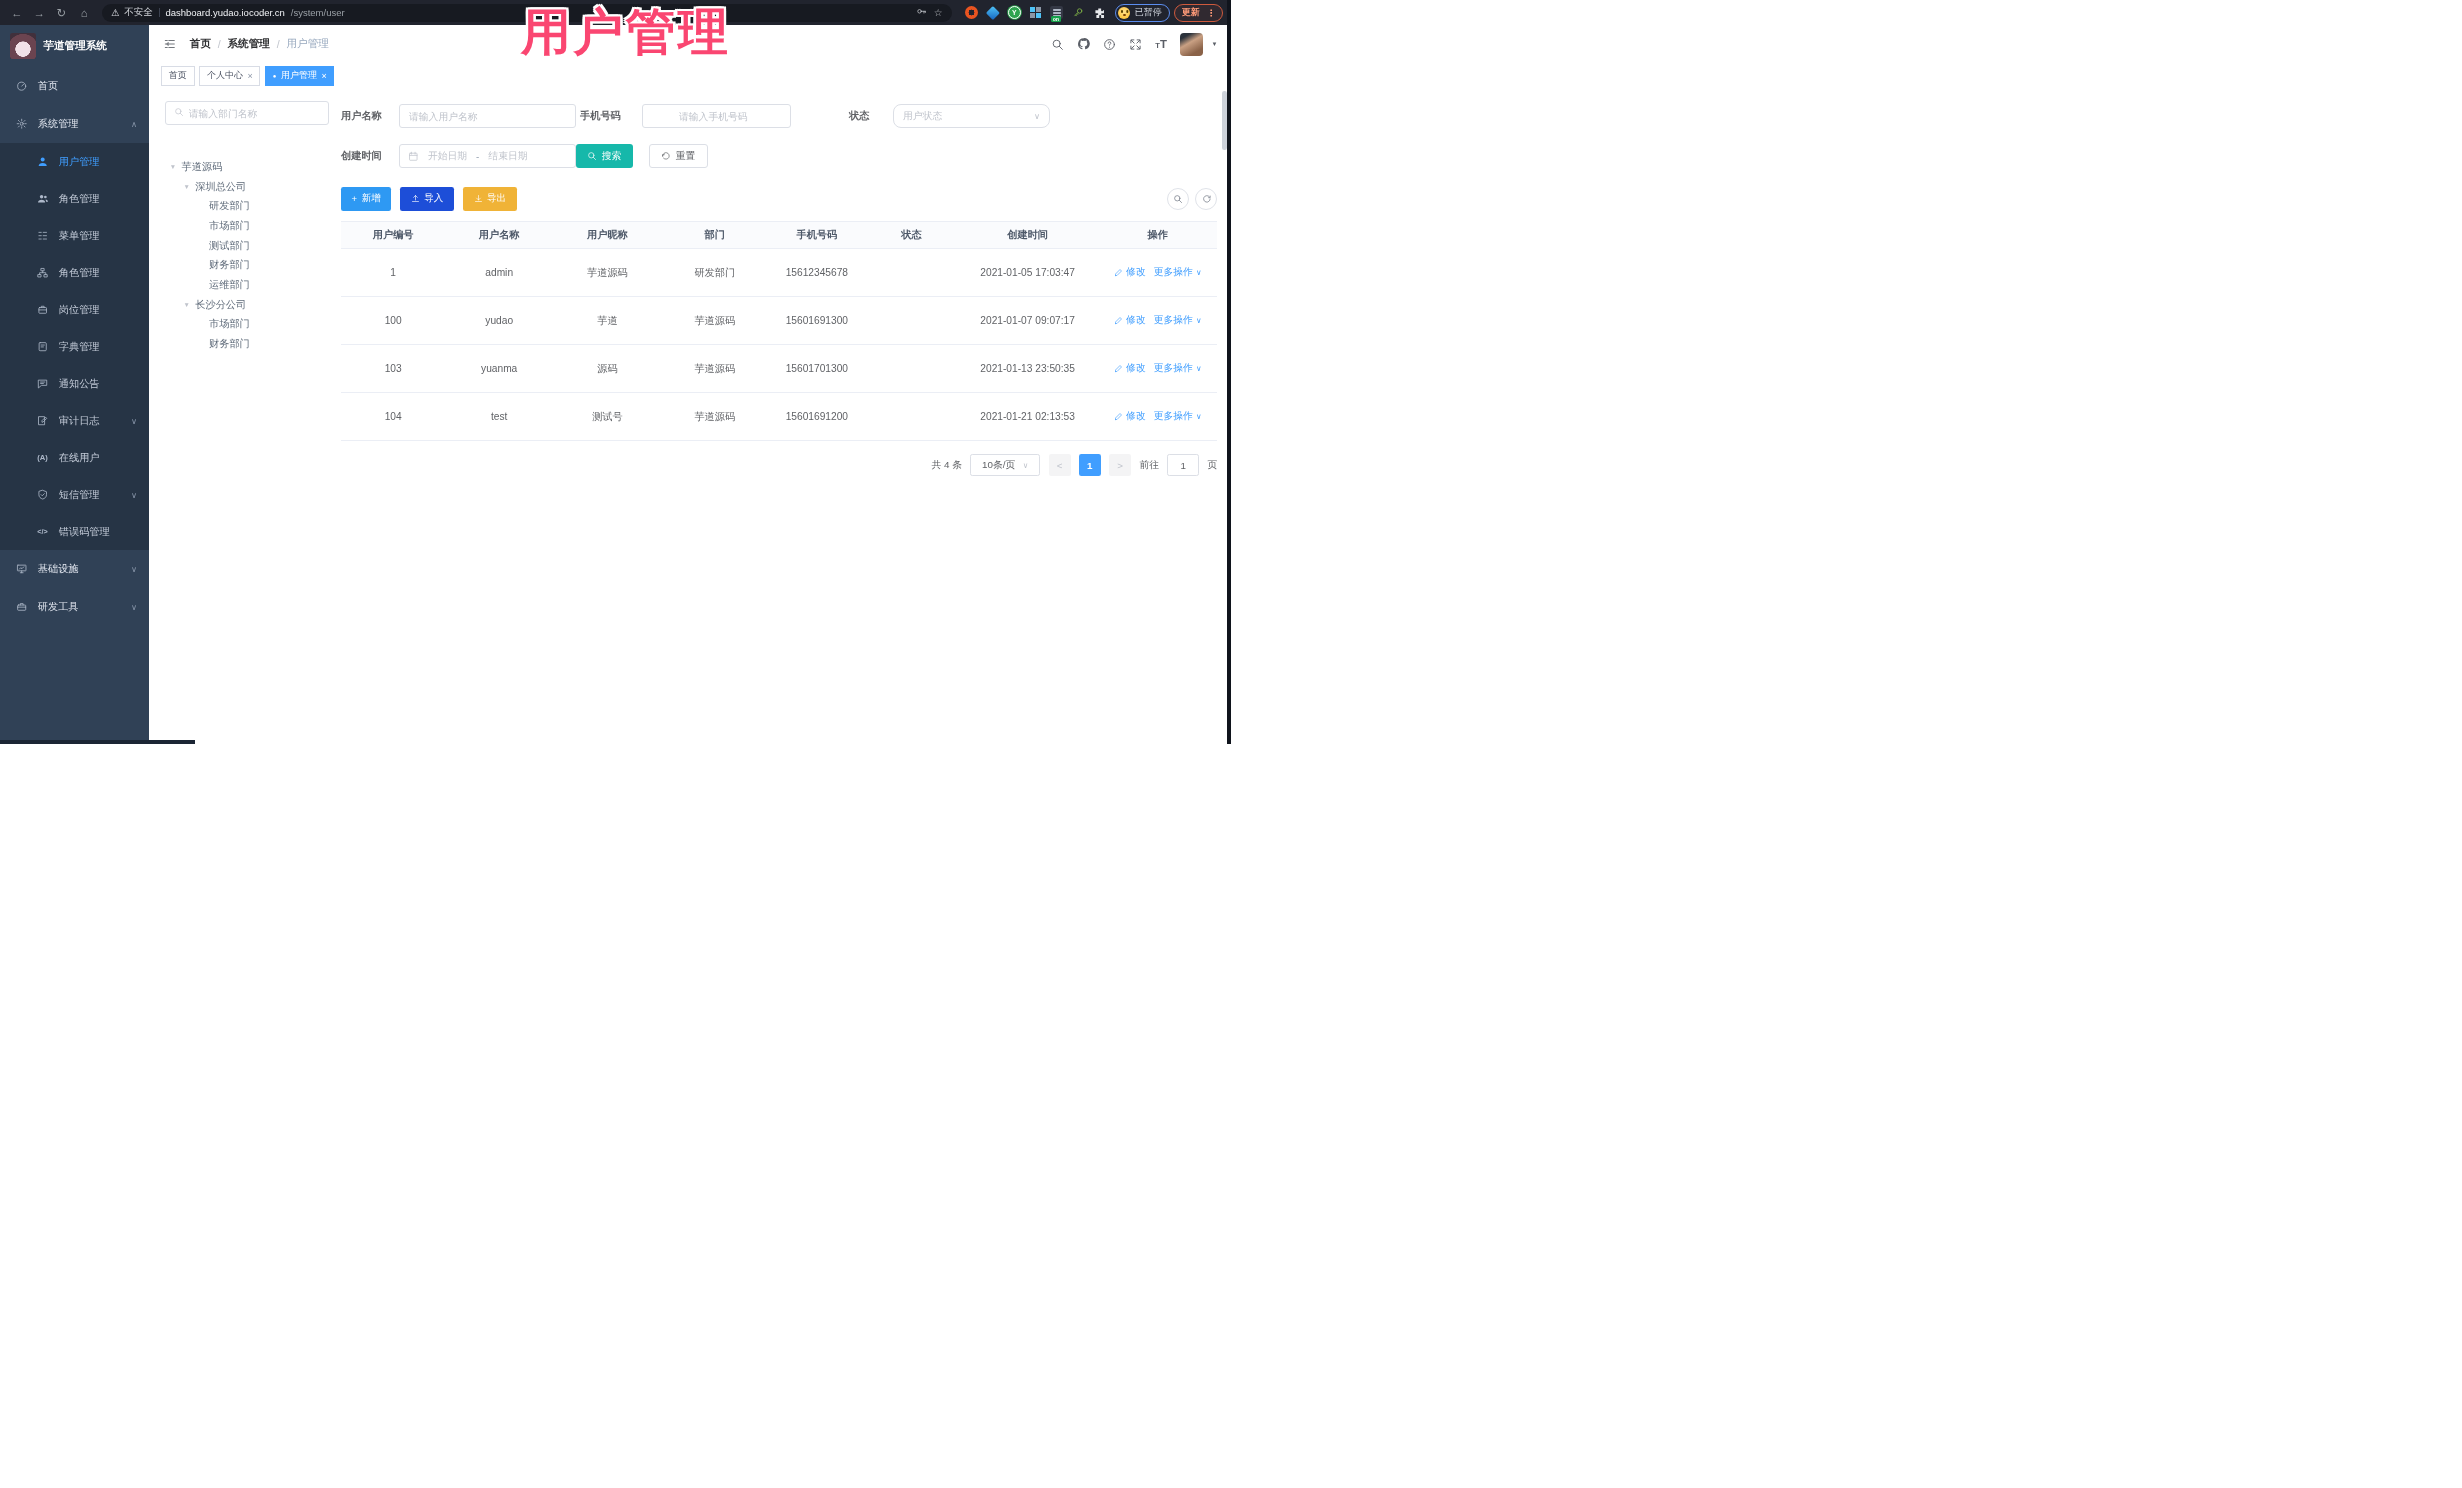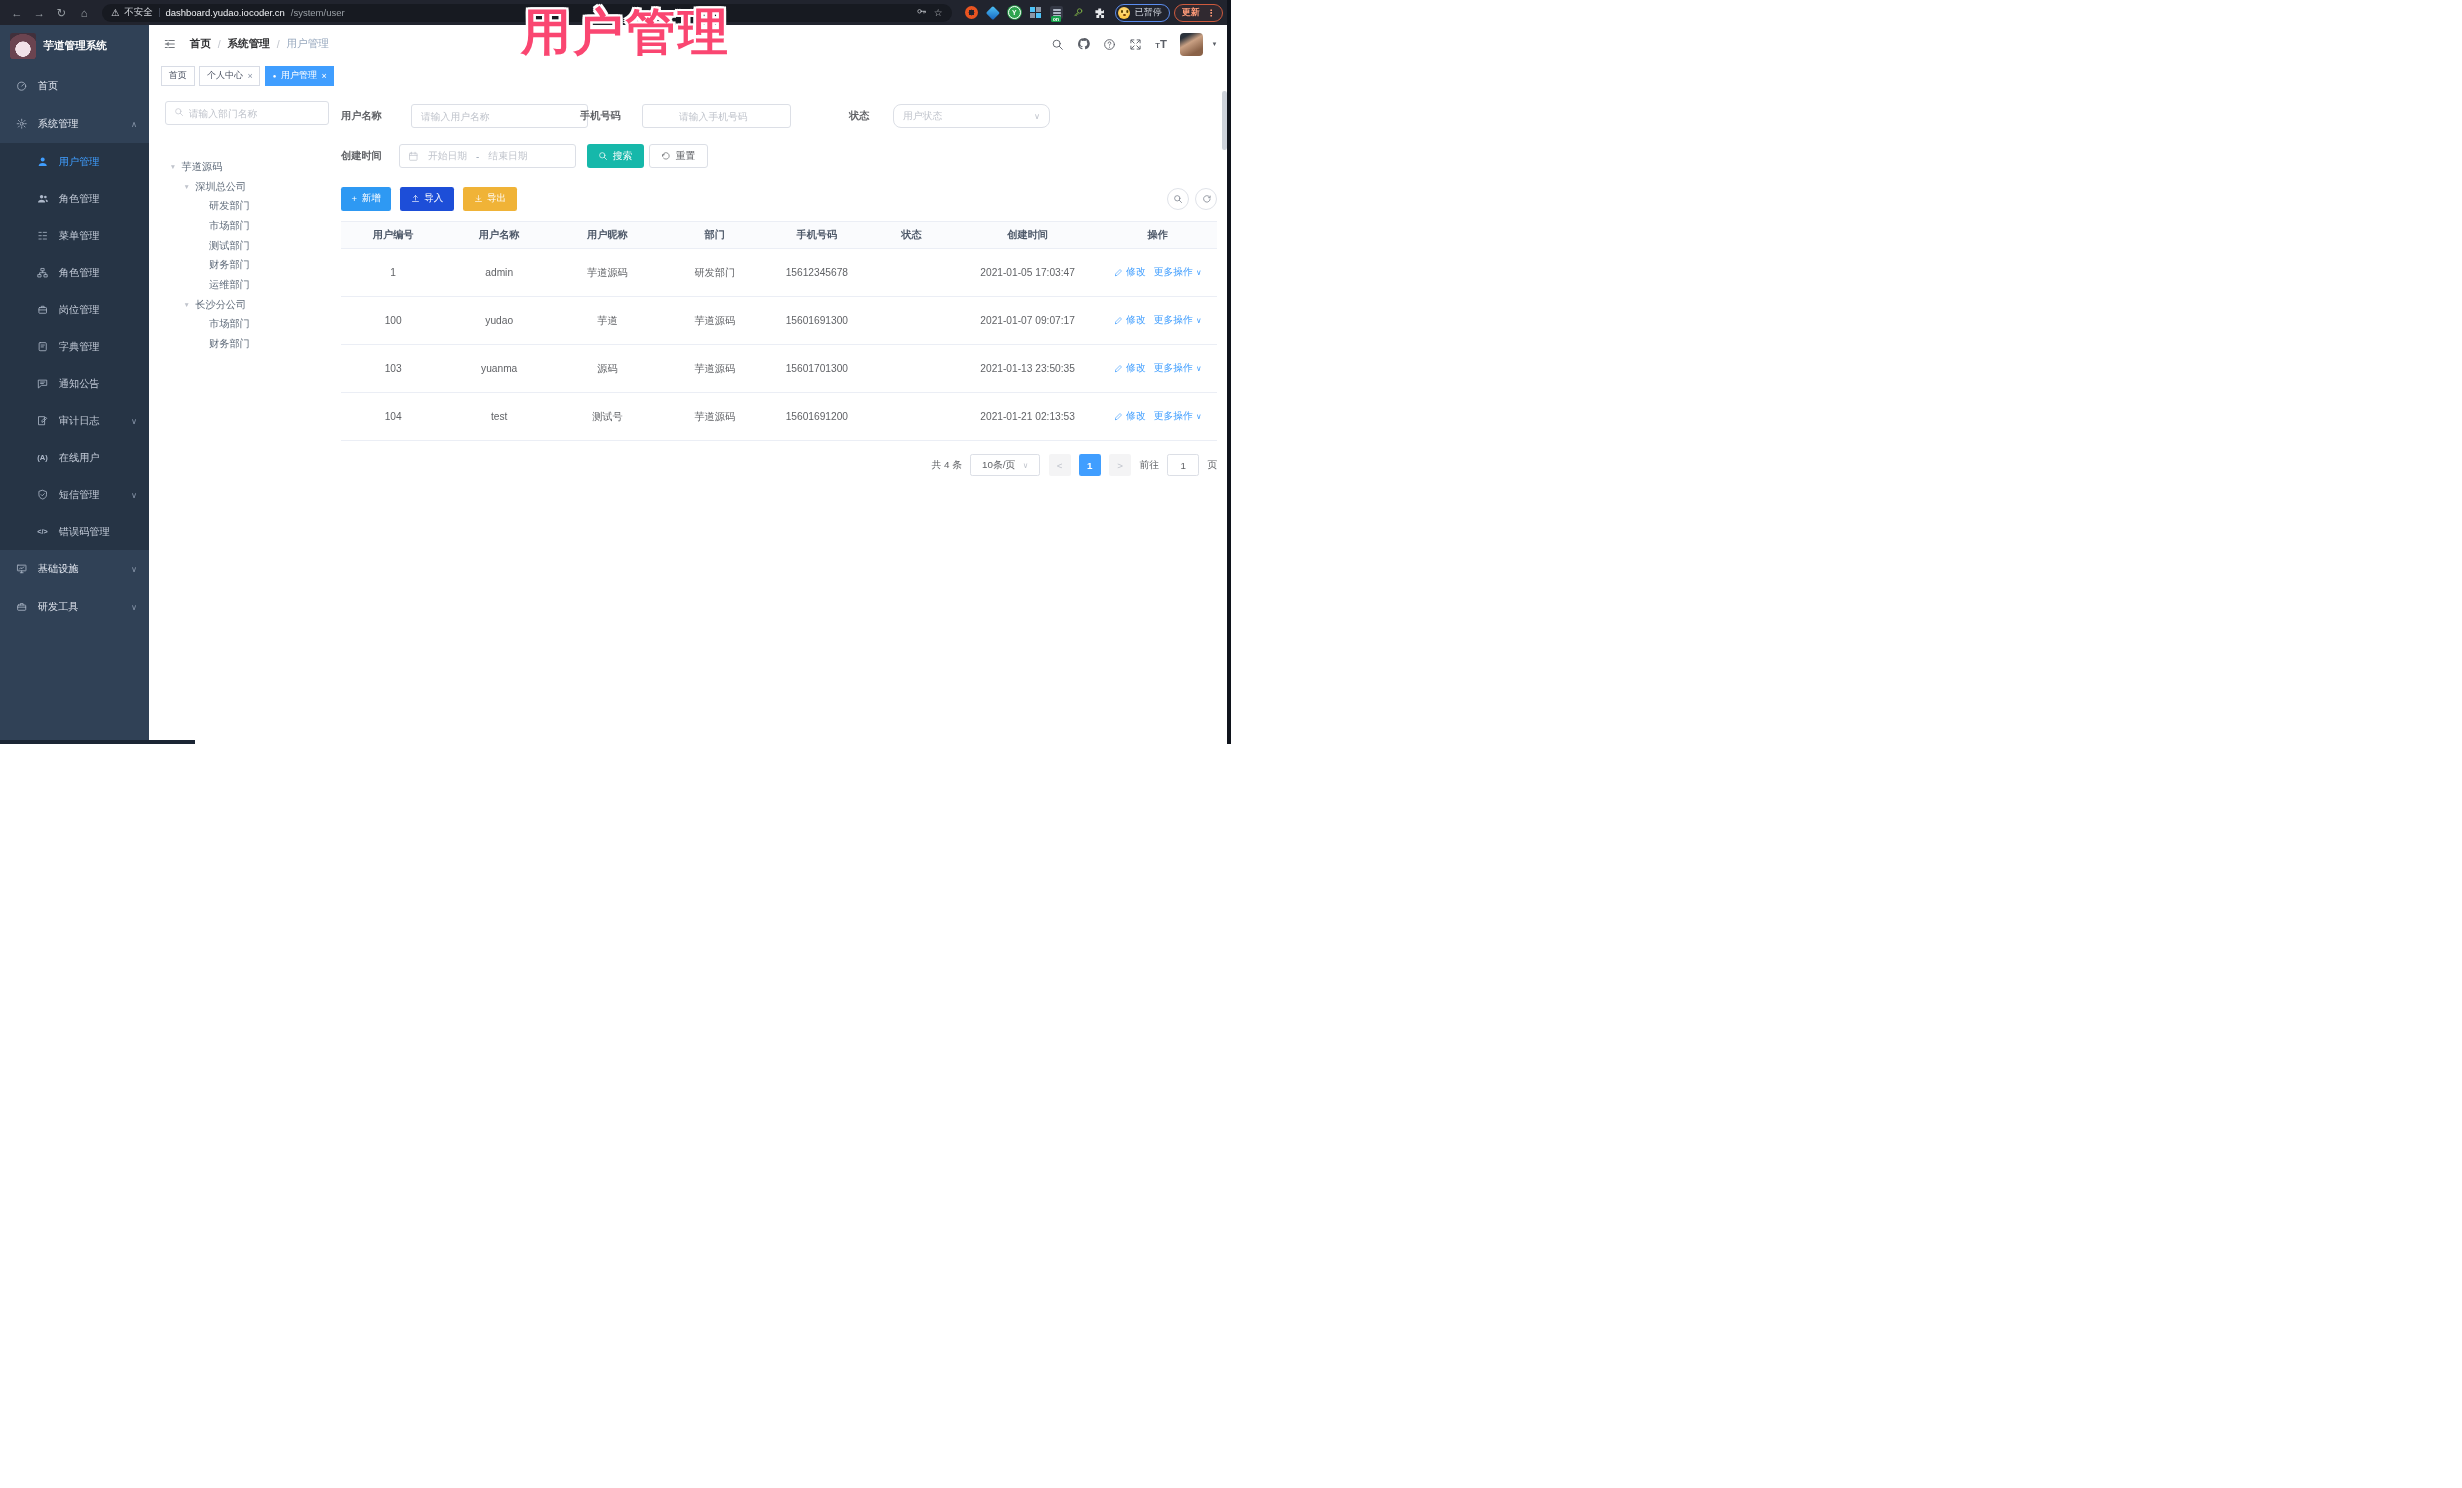--- a/index.html
+++ b/index.html
@@ -496,21 +496,21 @@
             <div class="trow d2">
                 <span>财务部门</span>
               </div>
           </div>
         </div>
 
         <div class="filters">
           <div class="frow" style="left:0; top:15px;">
             <span class="flabel">用户名称</span>
           </div>
-          <input class="inp" style="position: absolute; left: 58px; top: 15px; width: 177px; margin-left: 12px;" placeholder="请输入用户名称">
+          <input class="inp" style="position: absolute; left: 58px; top: 15px; width: 177px;" placeholder="请输入用户名称">
           <div class="frow" style="left:239px; top:15px;">
             <span class="flabel">手机号码</span>
           </div>
           <input class="inp" style="position: absolute; left: 301px; top: 15px; width: 149px; padding-left: 36px;" placeholder="请输入手机号码">
           <div class="frow" style="left:508px; top:15px;">
             <span class="flabel">状态</span>
           </div>
           <div class="selbox" style="position:absolute; left:552px; top:15px; width:157px;">
             <span>用户状态</span>
             <span class="cv">∨</span>
@@ -523,21 +523,21 @@
             <span class="cal">
                 <svg class="ic" width="10.6" height="10.6" viewBox="0 0 24 24">
                   <rect x="3.5" y="5" width="17" height="16" rx="1.5"></rect>
                   <path d="M3.5 10h17M8 2.8V7M16 2.8V7"></path>
                 </svg>
               </span>
             <span>开始日期</span>
             <span style="color:#8b97a8;">-</span>
             <span>结束日期</span>
           </div>
-          <button class="btn btn-search" style="position:absolute; left:246px; top:55px;">
+          <button class="btn btn-search" style="position:absolute; left:235px; top:55px;">
             <svg class="ic" width="9.8" height="9.8" viewBox="0 0 24 24">
                 <circle cx="10.5" cy="10.5" r="6.5"></circle>
                 <path d="M15.5 15.5L21 21"></path>
               </svg>
             <span>搜索</span>
           </button>
           <button class="btn btn-reset" style="position:absolute; left:308px; top:55px;">
             <svg class="ic" width="9.8" height="9.8" viewBox="0 0 24 24">
                 <path d="M4 12a8 8 0 1 1 2.3 5.7M4 13v-4h4"></path>
               </svg>

